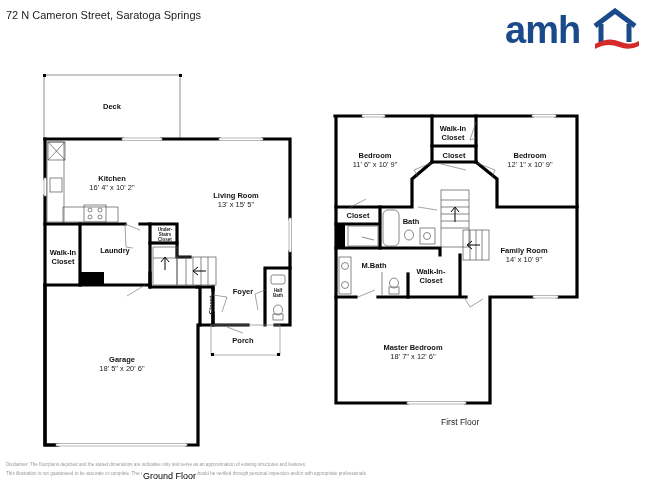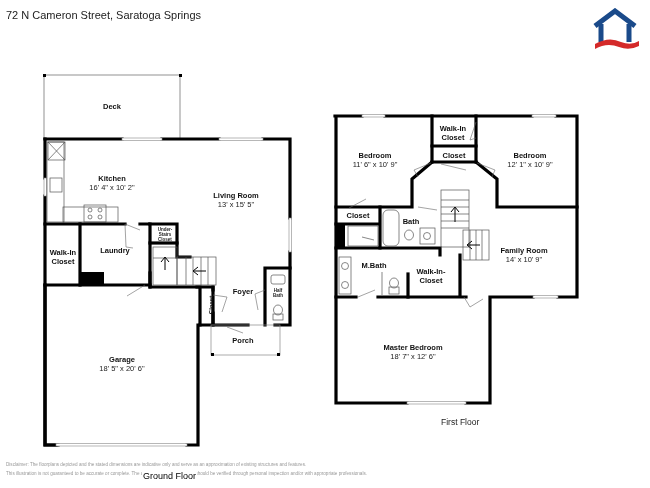--- a/index.html
+++ b/index.html
@@ -21,20 +21,21 @@
   .thin { stroke: #555; stroke-width: 0.7; fill: none; }
   .win { stroke: #888; stroke-width: 0.6; fill: #fff; }
   .door { stroke: #666; stroke-width: 0.6; fill: none; }
 </style>
 </head>
 <body>
 
 <div class="address">72 N Cameron Street, Saratoga Springs</div>
 
 <div class="logo">
+  <div class="logo-text">amh</div>
   <svg width="50" height="44" viewBox="0 0 50 44">
     <path d="M4 18 L24 3 L44 18" stroke="#1a4a8a" stroke-width="5" fill="none" stroke-linejoin="miter"></path>
     <path d="M10 16 L10 34 M38 16 L38 34" stroke="#1a4a8a" stroke-width="5" fill="none"></path>
     <path d="M4 36 Q18 28 30 34 Q40 38 48 33 L48 38 Q38 43 28 39 Q16 34 4 41 Z" fill="#d42a2a"></path>
   </svg>
 </div>
 
 <svg class="plan" width="650" height="488" viewBox="0 0 650 488">
 
   <g>

